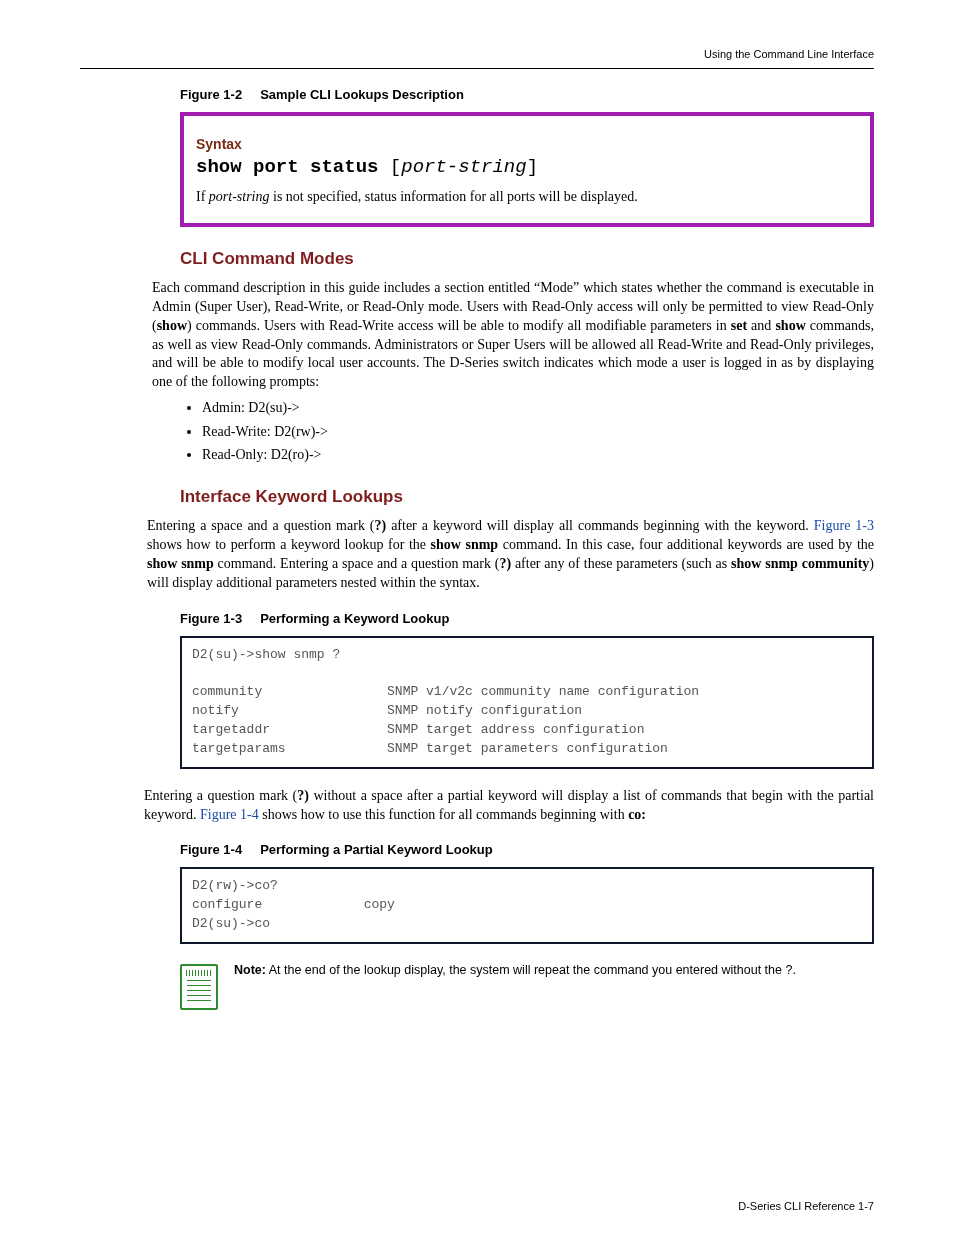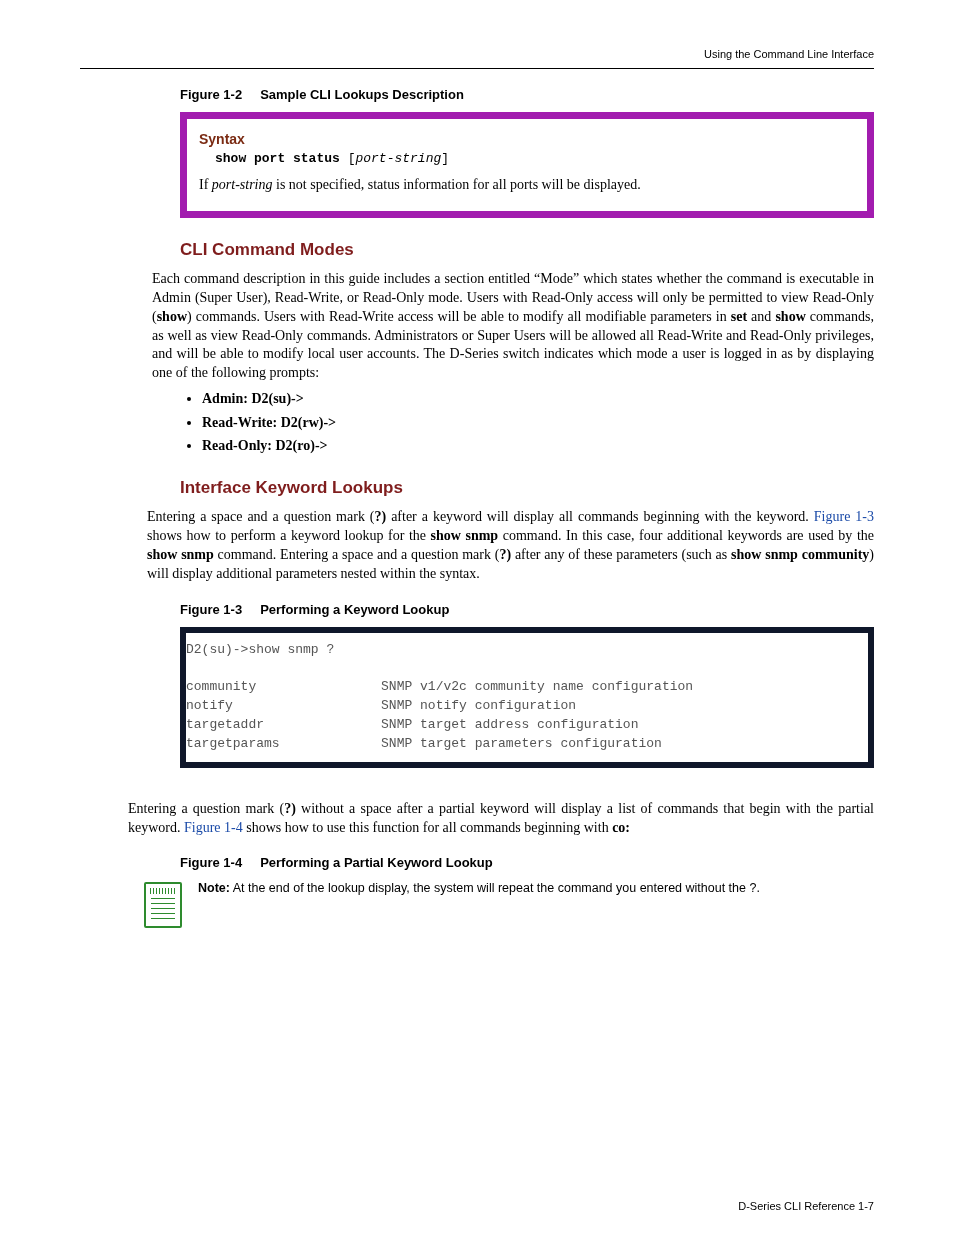--- a/index.html
+++ b/index.html
@@ -28,60 +28,60 @@
     margin-bottom: 4px;
   }
   .fig-caption {
     font-family: Arial, Helvetica, sans-serif;
     font-weight: bold;
     font-size: 13px;
     margin: 18px 0 10px 0;
   }
   .fig-caption .num { margin-right: 18px; }
   .box {
-    border: 7px solid #a21caf;
-    padding: 8px 12px 10px 12px;
+    border: 4px solid #a21caf;
+    padding: 16px 12px 10px 12px;
     margin-bottom: 14px;
   }
   .box-inner-head {
     font-family: Arial, Helvetica, sans-serif;
     font-weight: bold;
     color: #7a2a12;
     font-size: 14px;
     margin: 4px 0 4px 0;
   }
   .syntax-line {
     font-family: "Courier New", monospace;
-    font-size: 13px;
-    margin: 4px 0 10px 16px;
+    font-size: 19px;
+    margin: 4px 0 10px 0;
   }
   .syntax-line .kw { font-weight: bold; }
   .syntax-line .arg { font-style: italic; }
   .body-text { margin: 4px 0 6px 0; line-height: 1.35; }
   .italic { font-style: italic; }
   .bold { font-weight: bold; }
   .section-head {
     font-family: Arial, Helvetica, sans-serif;
     font-weight: bold;
     color: #7f1d1d;
     font-size: 17px;
     margin: 22px 0 10px -10px;
   }
-  ul.bullets { margin: 6px 0 8px 22px; padding: 0; font-weight: bold; }
+  ul.bullets { margin: 6px 0 8px 22px; padding: 0; }
   ul.bullets li { margin: 4px 0; line-height: 1.4; }
   .link { color: #1a4aa8; }
   .term-box {
-    border: 6px solid #0f172a;
-    padding: 8px 0;
+    border: 2px solid #0f172a;
+    padding: 8px 10px;
     font-family: "Courier New", monospace;
     font-size: 13px;
     color: #555;
     line-height: 1.45;
     white-space: pre;
-    margin-bottom: 32px;
+    margin-bottom: 18px;
   }
   .note-row {
     display: flex;
     align-items: flex-start;
     gap: 16px;
     margin-top: 10px;
   }
   .note-icon {
     width: 34px;
     height: 42px;
@@ -159,31 +159,34 @@
       <span class="num">Figure 1-3</span><span>Performing a Keyword Lookup</span>
     </div>
     <div class="term-box">D2(su)-&gt;show snmp ?
 
 community                SNMP v1/v2c community name configuration
 notify                   SNMP notify configuration
 targetaddr               SNMP target address configuration
 targetparams             SNMP target parameters configuration</div>
   </div>
 
-  <div class="body-text" style="margin-left:48px; text-align:justify;">
+  <div class="body-text" style="margin-left:64px; text-align:justify;">
     <span>Entering a question mark (</span><span class="bold">?)</span><span> without a space after a partial keyword will display a list of commands that begin with the partial keyword. </span><span class="link">Figure 1-4</span><span> shows how to use this function for all commands beginning with </span><span class="bold">co:</span>
   </div>
 
   <div style="margin-left:100px;">
     <div class="fig-caption">
       <span class="num">Figure 1-4</span><span>Performing a Partial Keyword Lookup</span>
     </div>
+    <div class="term-box">D2(rw)-&gt;co?
+configure             copy
+D2(su)-&gt;co</div>
   </div>
 
-  <div class="note-row" style="margin-left:64px;">
+  <div class="note-row" style="margin-left:100px;">
     <div class="note-icon">
       <div class="top"></div>
         <div class="lines"></div>
     </div>
     <div class="note-text">
       <span class="bold">Note:</span><span> At the end of the lookup display, the system will repeat the command you entered without the ?.</span>
     </div>
   </div>
 
   <div class="footer">D-Series CLI Reference   1-7</div>

